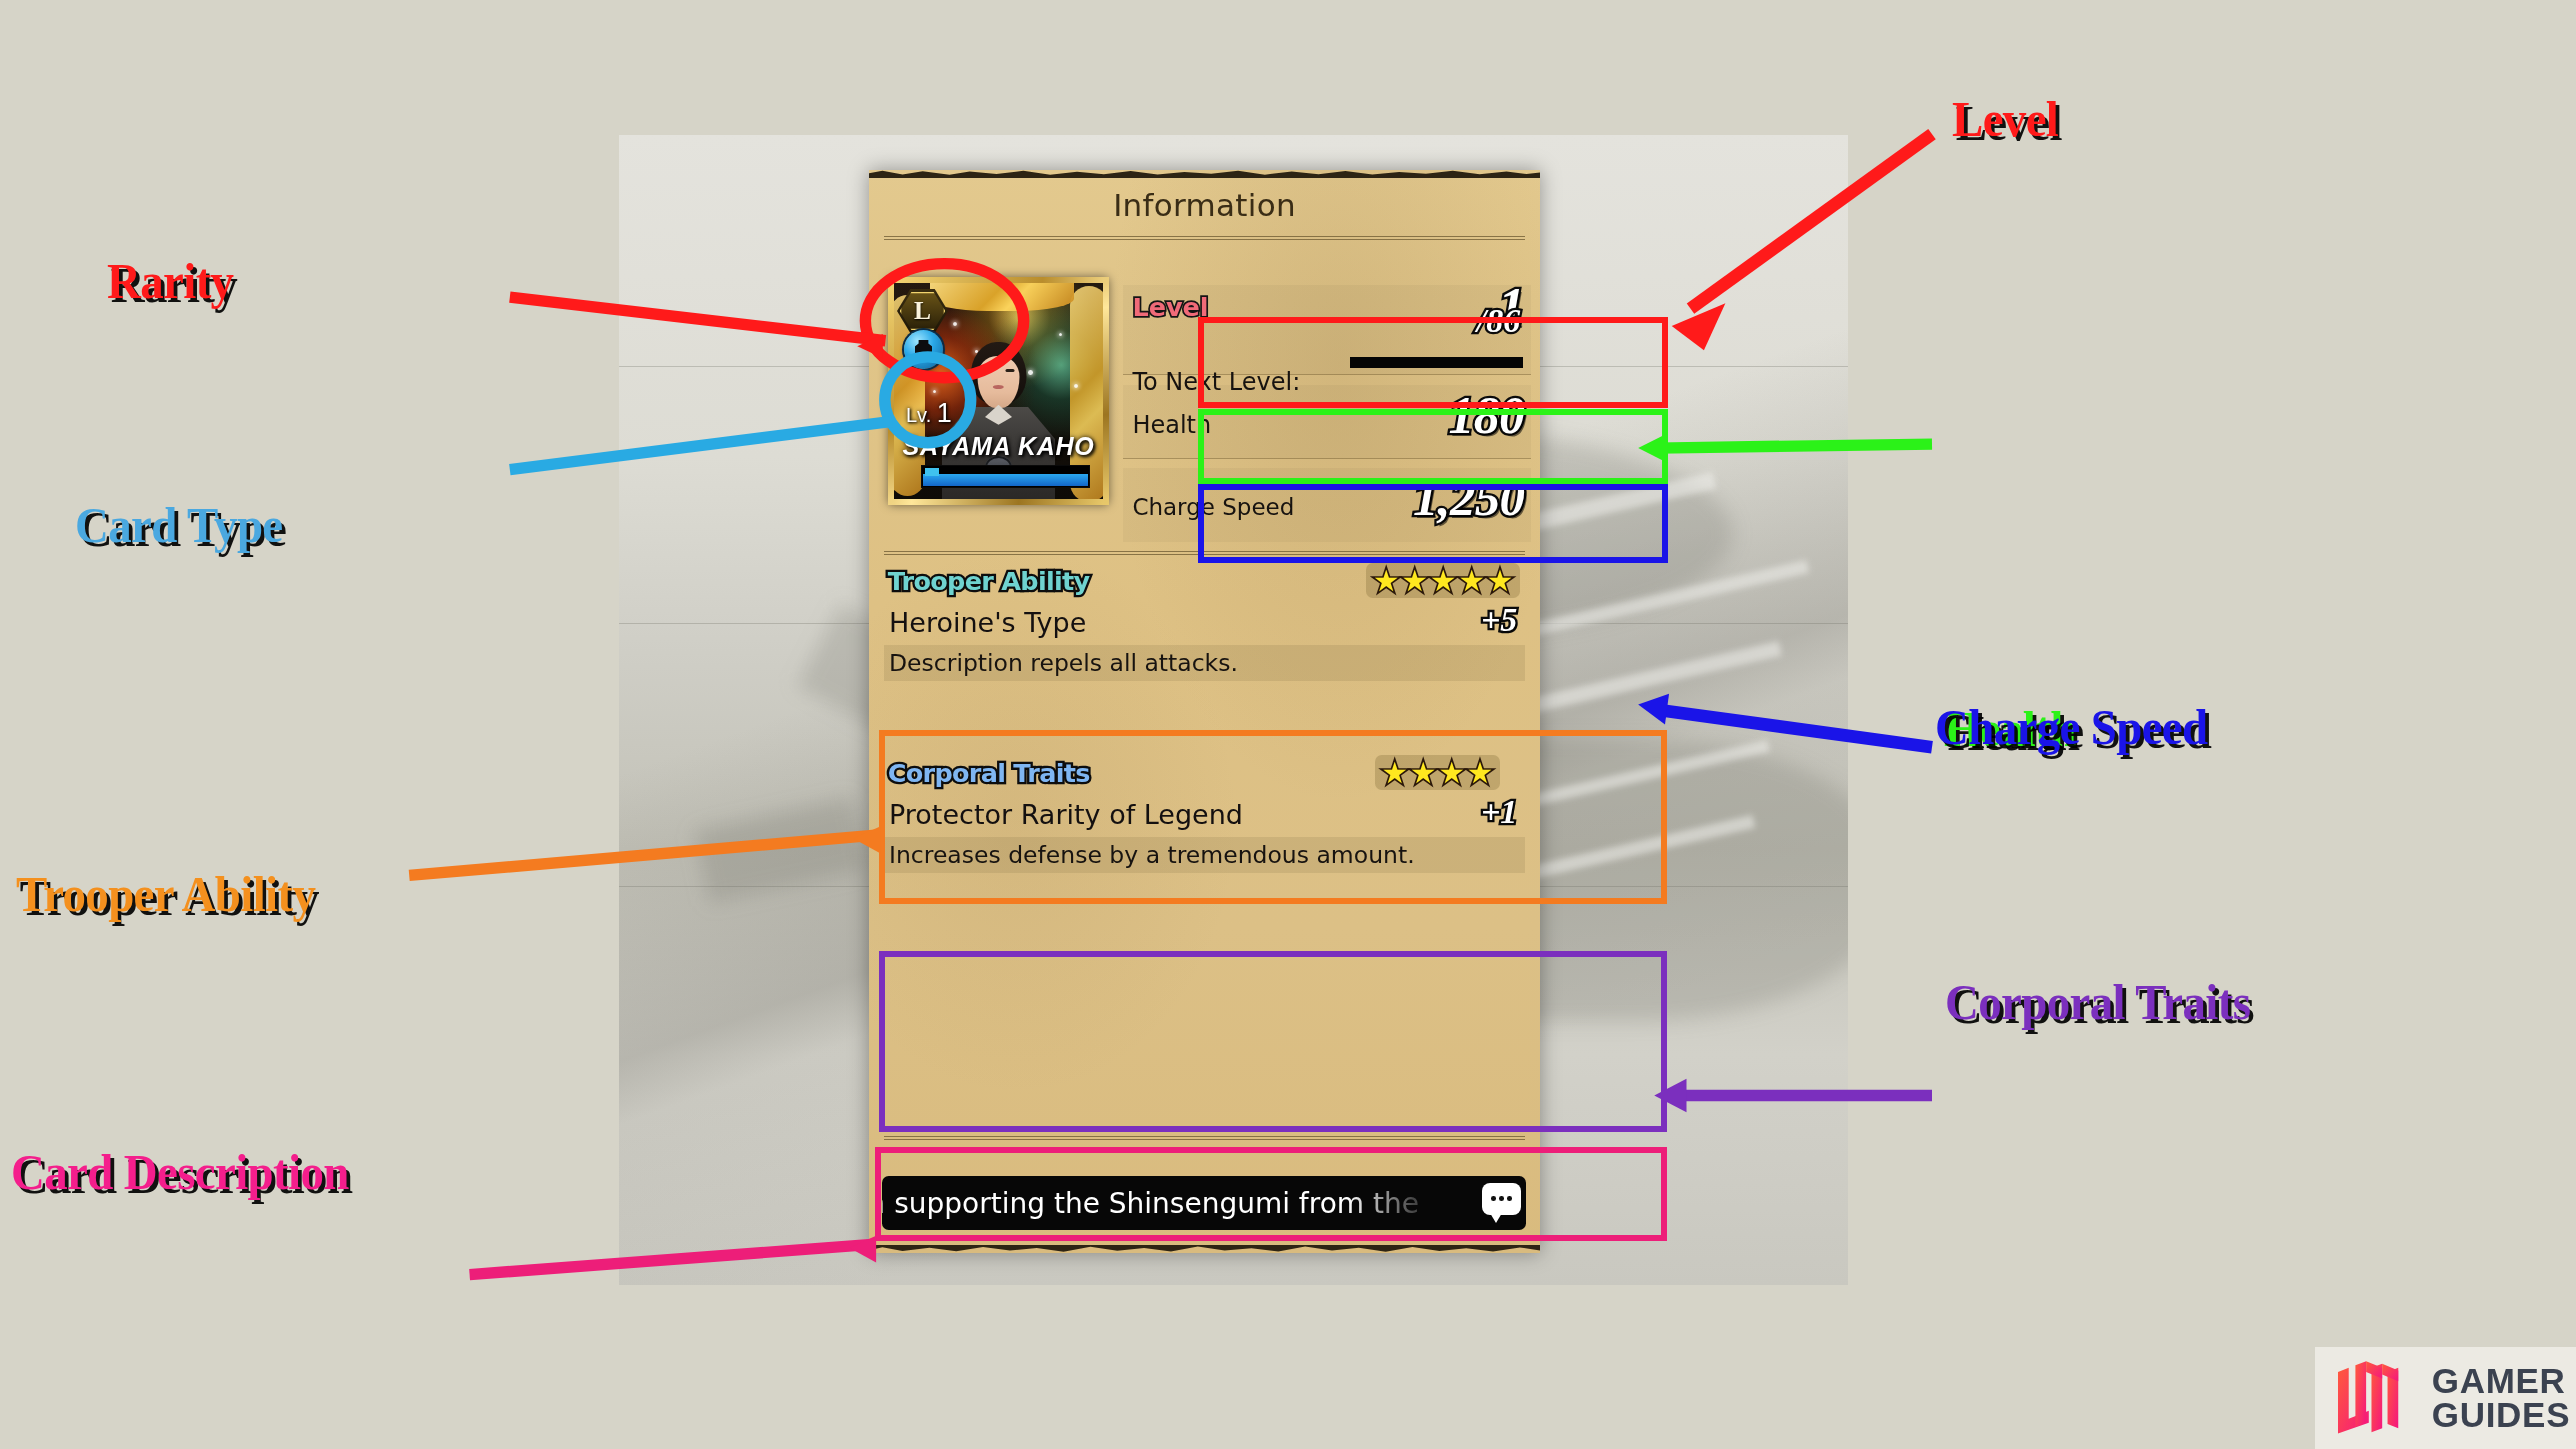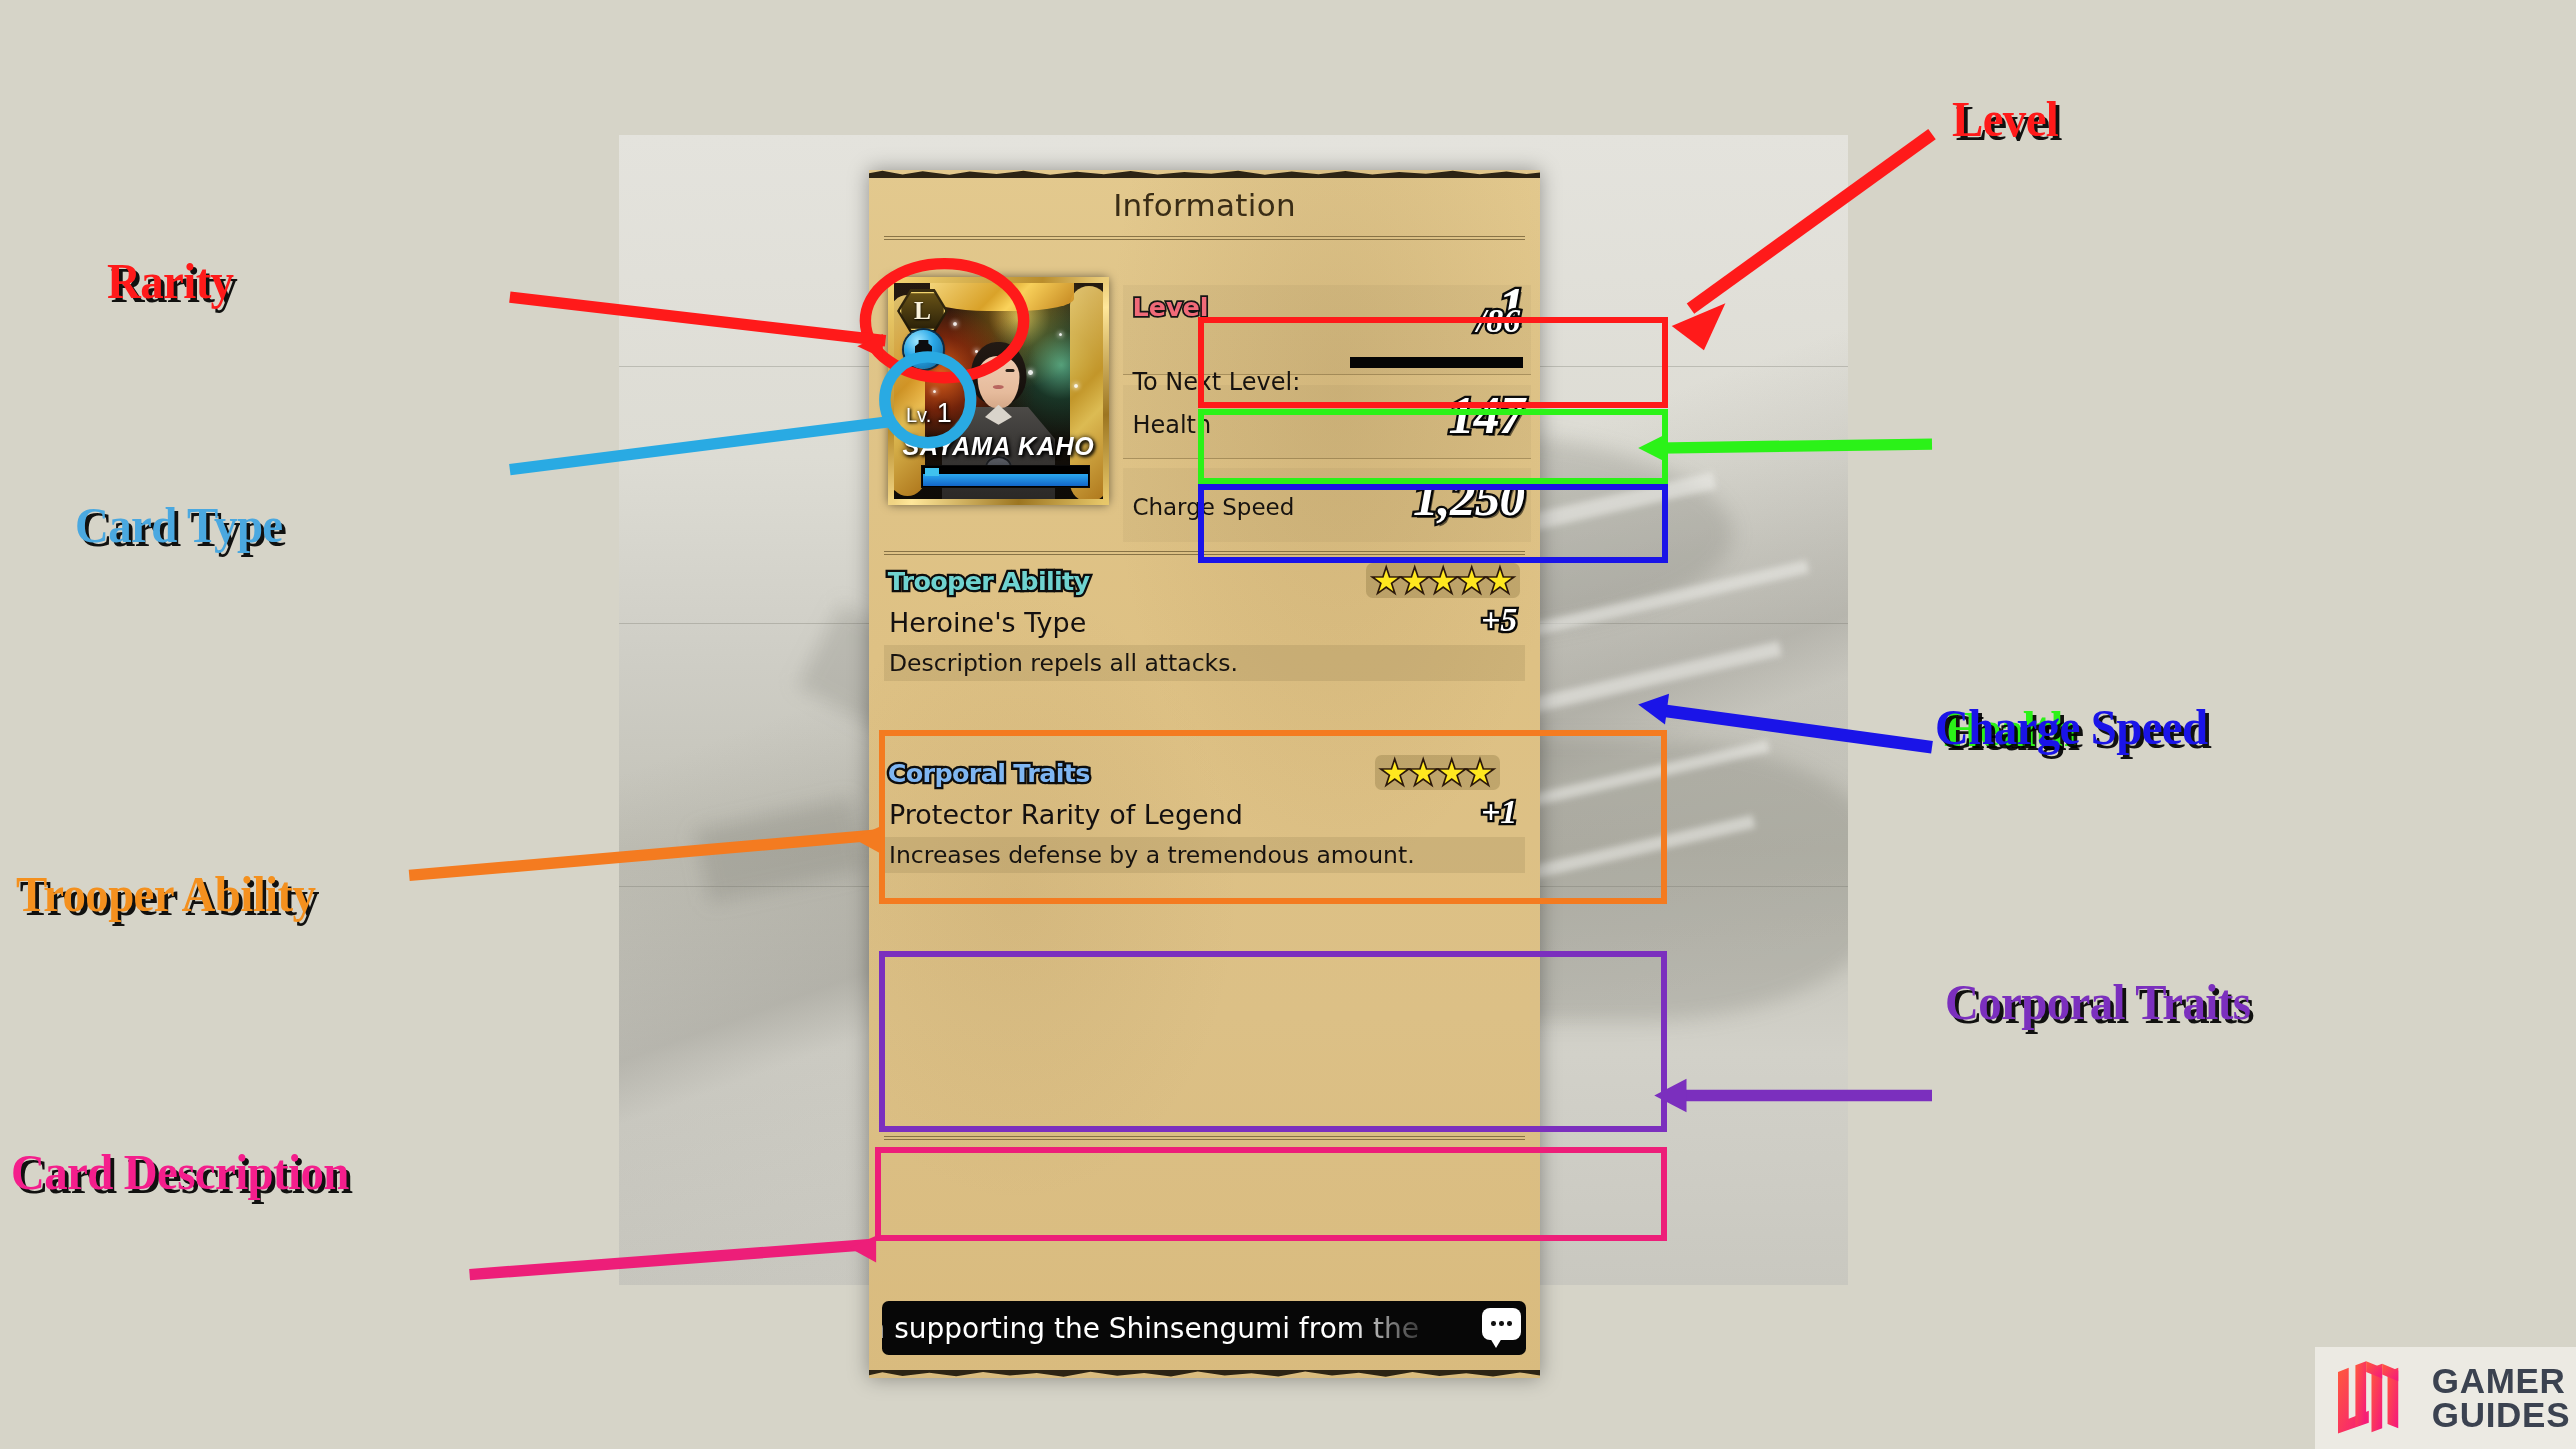--- a/index.html
+++ b/index.html
@@ -55,21 +55,21 @@
     position: absolute;
     background: rgba(240,240,236,0.55);
     filter: blur(3.4px);
     transform: rotate(-13deg);
   }
 
   
   #info-card {
     position: absolute;
     left: 869px; top: 170px;
-    width: 671px; height: 1208px;
+    width: 671px; height: 1083px;
     z-index: 10;
   }
   .parchment {
     position: absolute; inset: 0;
     background:
       radial-gradient(ellipse at 70% 18%, rgba(150,120,70,0.18) 0%, rgba(150,120,70,0) 35%),
       radial-gradient(ellipse at 22% 60%, rgba(150,120,70,0.12) 0%, rgba(150,120,70,0) 30%),
       linear-gradient(to bottom, #e3c98e 0%, #e0c589 12%, #dec184 40%, #dcc086 70%, #d9bb7e 100%);
     box-shadow: 0 0 19px rgba(0,0,0,0.35);
   }
@@ -477,21 +477,21 @@
     <div class="stat-value" style="top:9.4px;right:-2.7px;font-size:38px;opacity:0;"></div>
     <div style="position:absolute;right:10.7px;top:17.4px;font-family:'Liberation Serif',serif;font-weight:bold;font-style:italic;font-size:34px;color:#fff;-webkit-text-stroke:4.7px #0b0b0b;paint-order:stroke fill;">
       <span>/</span><span>86</span>
     </div>
     <div class="stat-label" style="top:59px;margin-top:24px;">To Next Level:</div>
     <div id="tonext-bar"></div>
   </div>
 
   <div class="stat-row" style="left:254px;top:215px;width:408px;height:74px;">
     <div class="stat-label" style="top:25.5px;">Health</div>
-    <div class="stat-value" style="top:1.3px;font-size:52px;">147</div>
+    <div class="stat-value" style="top:1.3px;font-size:52px;">180</div>
   </div>
 
   <div class="stat-row" style="left:254px;top:298px;width:408px;height:74px;border-bottom:none;">
     <div class="stat-label" style="top:25.5px;font-size:23px;">Charge Speed</div>
     <div class="stat-value" style="top:1.3px;font-size:51px;">1,250</div>
   </div>
 
   <div class="divider" style="top:381px"></div>
 
   <div style="position:absolute;left:12px;top:393px;width:647px;height:161px;">

